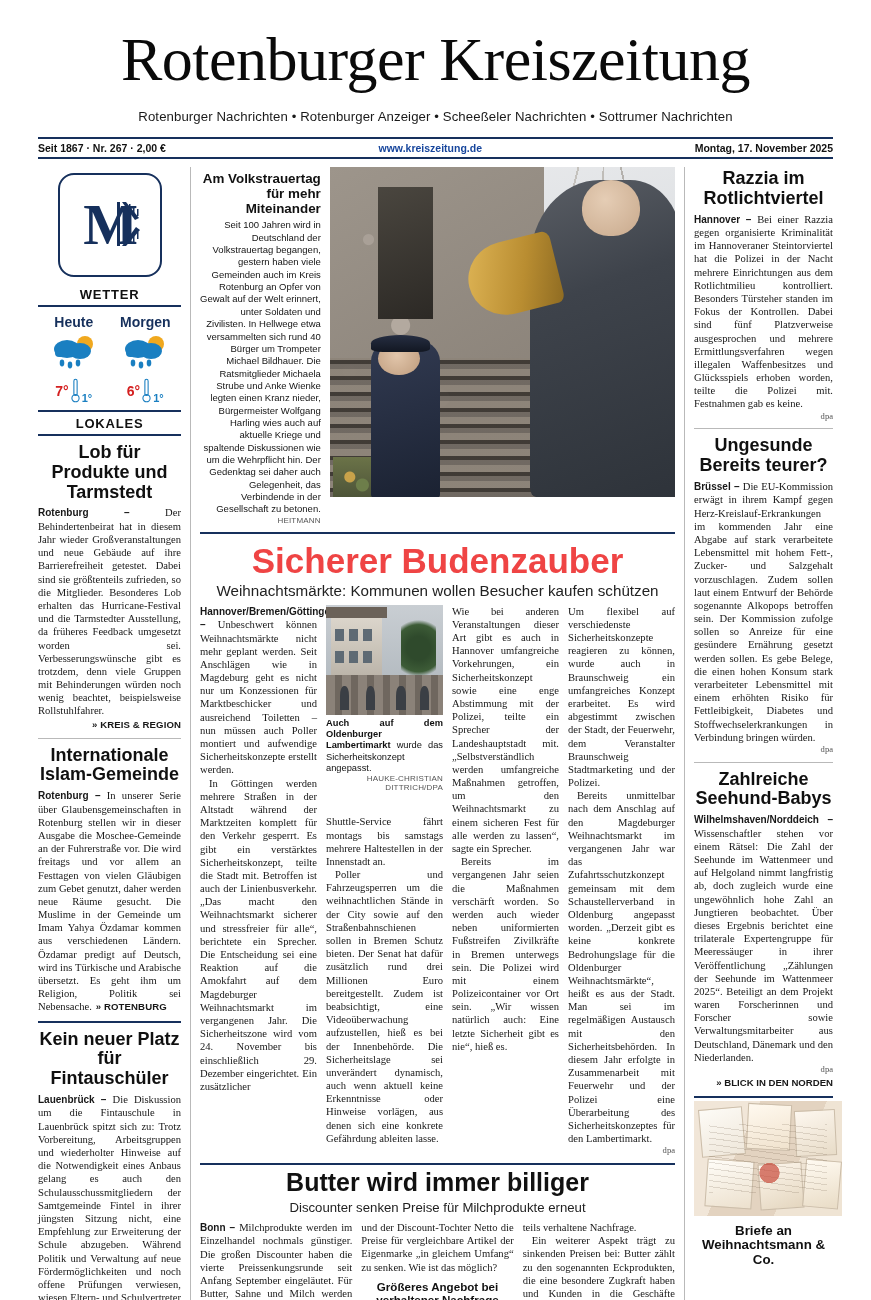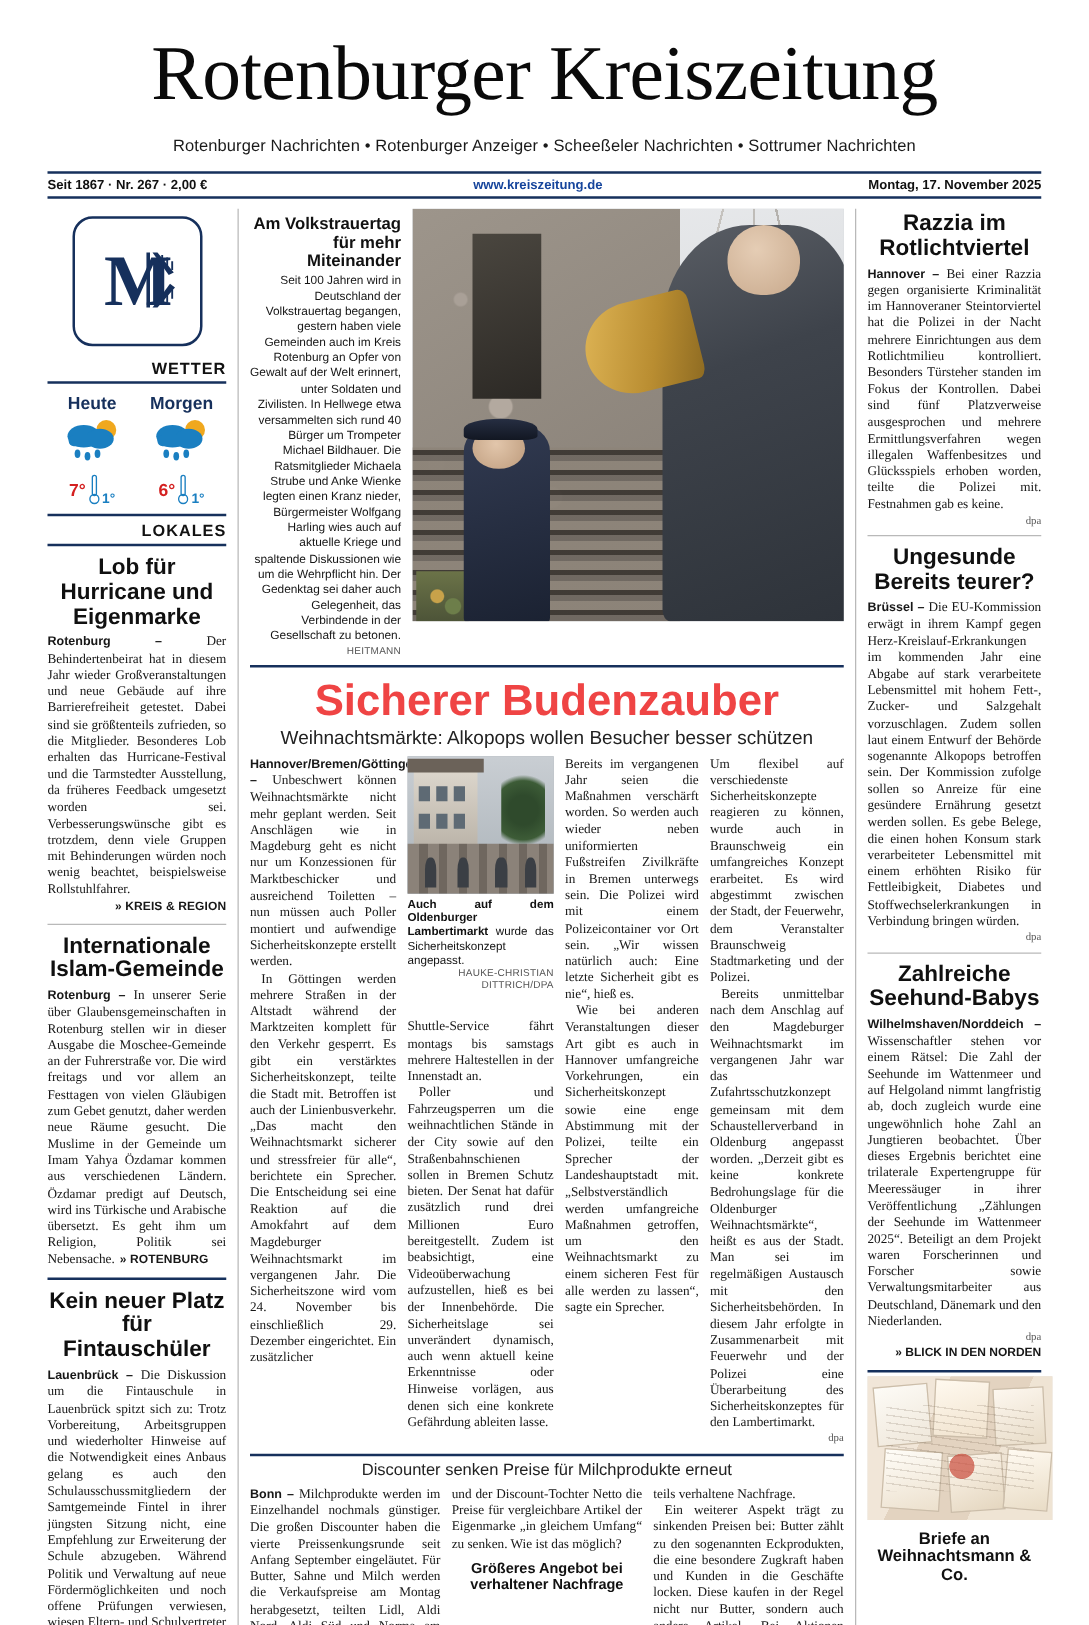--- a/index.html
+++ b/index.html
@@ -88,21 +88,21 @@
   .logo-k {
     position: absolute; right: 17px; top: 25px;
     width: 26px; height: 48px;
   }
 
   
   .sec-head {
     font-family: "Liberation Sans", sans-serif;
     font-weight: bold;
     font-size: 13px;
-    text-align: right;
+    text-align: center;
     letter-spacing: 0.8px;
     padding-bottom: 3px;
     border-bottom: 2.4px solid #16305c;
     margin-top: 4px;
   }
 
   
   .weather {
     display: flex; justify-content: space-around;
     padding: 7px 0 6px 0;
@@ -397,21 +397,21 @@
               <circle cx="5" cy="22" r="4" fill="none" stroke="#1a7fc1" stroke-width="1.2"></circle>
             </svg>
             <span class="wx-lo">1°</span>
           </div>
         </div>
       </div>
 
       <div class="sec-head">LOKALES</div>
 
       <article>
-        <h2 class="hl hl-left">Lob für Hurricane und Eigenmarke</h2>
+        <h2 class="hl hl-left">Lob für Produkte und Tarmstedt</h2>
         <div class="body">
           <p><span class="dateline">Rotenburg – </span><span>Der Behindertenbeirat hat in diesem Jahr wieder Großveranstaltungen und neue Gebäude auf ihre Barrierefreiheit getestet. Dabei sind sie größtenteils zufrieden, so die Mitglieder. Besonderes Lob erhalten das Hurricane-Festival und die Tarmstedter Ausstellung, da früheres Feedback umgesetzt worden sei. Verbesserungswünsche gibt es trotzdem, denn viele Gruppen mit Behinderungen würden noch wenig beachtet, beispielsweise Rollstuhlfahrer.</span></p>
           <span class="ref">» KREIS &amp; REGION</span>
         </div>
       </article>
 
       <div class="rule"></div>
 
       <article>
         <h2 class="hl hl-left">Internationale Islam-Gemeinde</h2>
@@ -452,21 +452,21 @@
           <div class="ph-man"></div>
           <div class="ph-head"></div>
           <div class="ph-trumpet"></div>
         </div>
       </section>
 
       <div class="rule-thick"></div>
 
       <section>
         <h1 class="main-hl">Sicherer Budenzauber</h1>
-        <div class="main-sub">Weihnachtsmärkte: Alkopops wollen Besucher besser schützen</div>
+        <div class="main-sub">Weihnachtsmärkte: Kommunen wollen Besucher kaufen schützen</div>
 
         <div class="cols4">
           <div class="c4 body">
             <p><span class="dateline">Hannover/Bremen/Göttingen – </span><span>Unbeschwert können Weihnachtsmärkte nicht mehr geplant werden. Seit Anschlägen wie in Magdeburg geht es nicht nur um Konzessionen für Marktbeschicker und ausreichend Toiletten – nun müssen auch Poller montiert und aufwendige Sicherheitskonzepte erstellt werden.</span></p>
             <p>In Göttingen werden mehrere Straßen in der Altstadt während der Marktzeiten komplett für den Verkehr gesperrt. Es gibt ein verstärktes Sicherheitskonzept, teilte die Stadt mit. Betroffen ist auch der Linienbusverkehr. „Das macht den Weihnachtsmarkt sicherer und stressfreier für alle“, berichtete ein Sprecher. Die Entscheidung sei eine Reaktion auf die Amokfahrt auf dem Magdeburger Weihnachtsmarkt im vergangenen Jahr. Die Sicherheitszone wird vom 24. November bis einschließlich 29. Dezember eingerichtet. Ein zusätzlicher</p>
           </div>
 
           <div class="c4">
             <div class="photo photo-market">
               <div class="pm-sky"></div>
@@ -489,35 +489,36 @@
               <b>Auch auf dem Oldenburger Lambertimarkt</b><span> wurde das Sicherheitskonzept angepasst.</span>
             </div>
             <span class="credit">HAUKE-CHRISTIAN DITTRICH/DPA</span>
             <div class="body" style="margin-top:23px;">
               <p>Shuttle-Service fährt montags bis samstags mehrere Haltestellen in der Innenstadt an.</p>
               <p>Poller und Fahrzeugsperren um die weihnachtlichen Stände in der City sowie auf den Straßenbahnschienen sollen in Bremen Schutz bieten. Der Senat hat dafür zusätzlich rund drei Millionen Euro bereitgestellt. Zudem ist beabsichtigt, eine Videoüberwachung aufzustellen, hieß es bei der Innenbehörde. Die Sicherheitslage sei unverändert dynamisch, auch wenn aktuell keine Erkenntnisse oder Hinweise vorlägen, aus denen sich eine konkrete Gefährdung ableiten lasse.</p>
             </div>
           </div>
 
           <div class="c4 body">
+            <p>Wie bei anderen Veranstaltungen dieser Art gibt es auch in Hannover umfangreiche Vorkehrungen, ein Sicherheitskonzept sowie eine enge Abstimmung mit der Polizei, teilte ein Sprecher der Landeshauptstadt mit. „Selbstverständlich werden umfangreiche Maßnahmen getroffen, um den Weihnachtsmarkt zu einem sicheren Fest für alle werden zu lassen“, sagte ein Sprecher.</p>
             <p>Bereits im vergangenen Jahr seien die Maßnahmen verschärft worden. So werden auch wieder neben uniformierten Fußstreifen Zivilkräfte in Bremen unterwegs sein. Die Polizei wird mit einem Polizeicontainer vor Ort sein. „Wir wissen natürlich auch: Eine letzte Sicherheit gibt es nie“, hieß es.</p>
-            <p>Wie bei anderen Veranstaltungen dieser Art gibt es auch in Hannover umfangreiche Vorkehrungen, ein Sicherheitskonzept sowie eine enge Abstimmung mit der Polizei, teilte ein Sprecher der Landeshauptstadt mit. „Selbstverständlich werden umfangreiche Maßnahmen getroffen, um den Weihnachtsmarkt zu einem sicheren Fest für alle werden zu lassen“, sagte ein Sprecher.</p>
           </div>
 
           <div class="c4 body">
             <p>Um flexibel auf verschiedenste Sicherheitskonzepte reagieren zu können, wurde auch in Braunschweig ein umfangreiches Konzept erarbeitet. Es wird abgestimmt zwischen der Stadt, der Feuerwehr, dem Veranstalter Braunschweig Stadtmarketing und der Polizei.</p>
             <p>Bereits unmittelbar nach dem Anschlag auf den Magdeburger Weihnachtsmarkt im vergangenen Jahr war das Zufahrtsschutzkonzept gemeinsam mit dem Schaustellerverband in Oldenburg angepasst worden. „Derzeit gibt es keine konkrete Bedrohungslage für die Oldenburger Weihnachtsmärkte“, heißt es aus der Stadt. Man sei im regelmäßigen Austausch mit den Sicherheitsbehörden. In diesem Jahr erfolgte in Zusammenarbeit mit Feuerwehr und der Polizei eine Überarbeitung des Sicherheitskonzeptes für den Lambertimarkt.</p>
             <span class="dpa">dpa</span>
           </div>
         </div>
       </section>
 
       <div class="rule-thick"></div>
 
       <section>
+        <h1 class="butter-hl">Butter wird immer billiger</h1>
         <div class="butter-sub">Discounter senken Preise für Milchprodukte erneut</div>
 
         <div class="cols3">
           <div class="c3 body">
             <p><span class="dateline">Bonn – </span><span>Milchprodukte werden im Einzelhandel nochmals günstiger. Die großen Discounter haben die vierte Preissenkungsrunde seit Anfang September eingeläutet. Für Butter, Sahne und Milch werden die Verkaufspreise am Montag herabgesetzt, teilten Lidl, Aldi Nord, Aldi Süd und Norma am Sonntag mit.</span></p>
 
           </div>
           <div class="c3">
             <div class="body">
                 <p>und der Discount-Tochter Netto die Preise für vergleichbare Artikel der Eigenmarke „in gleichem Umfang“ zu senken. Wie ist das möglich?</p>

